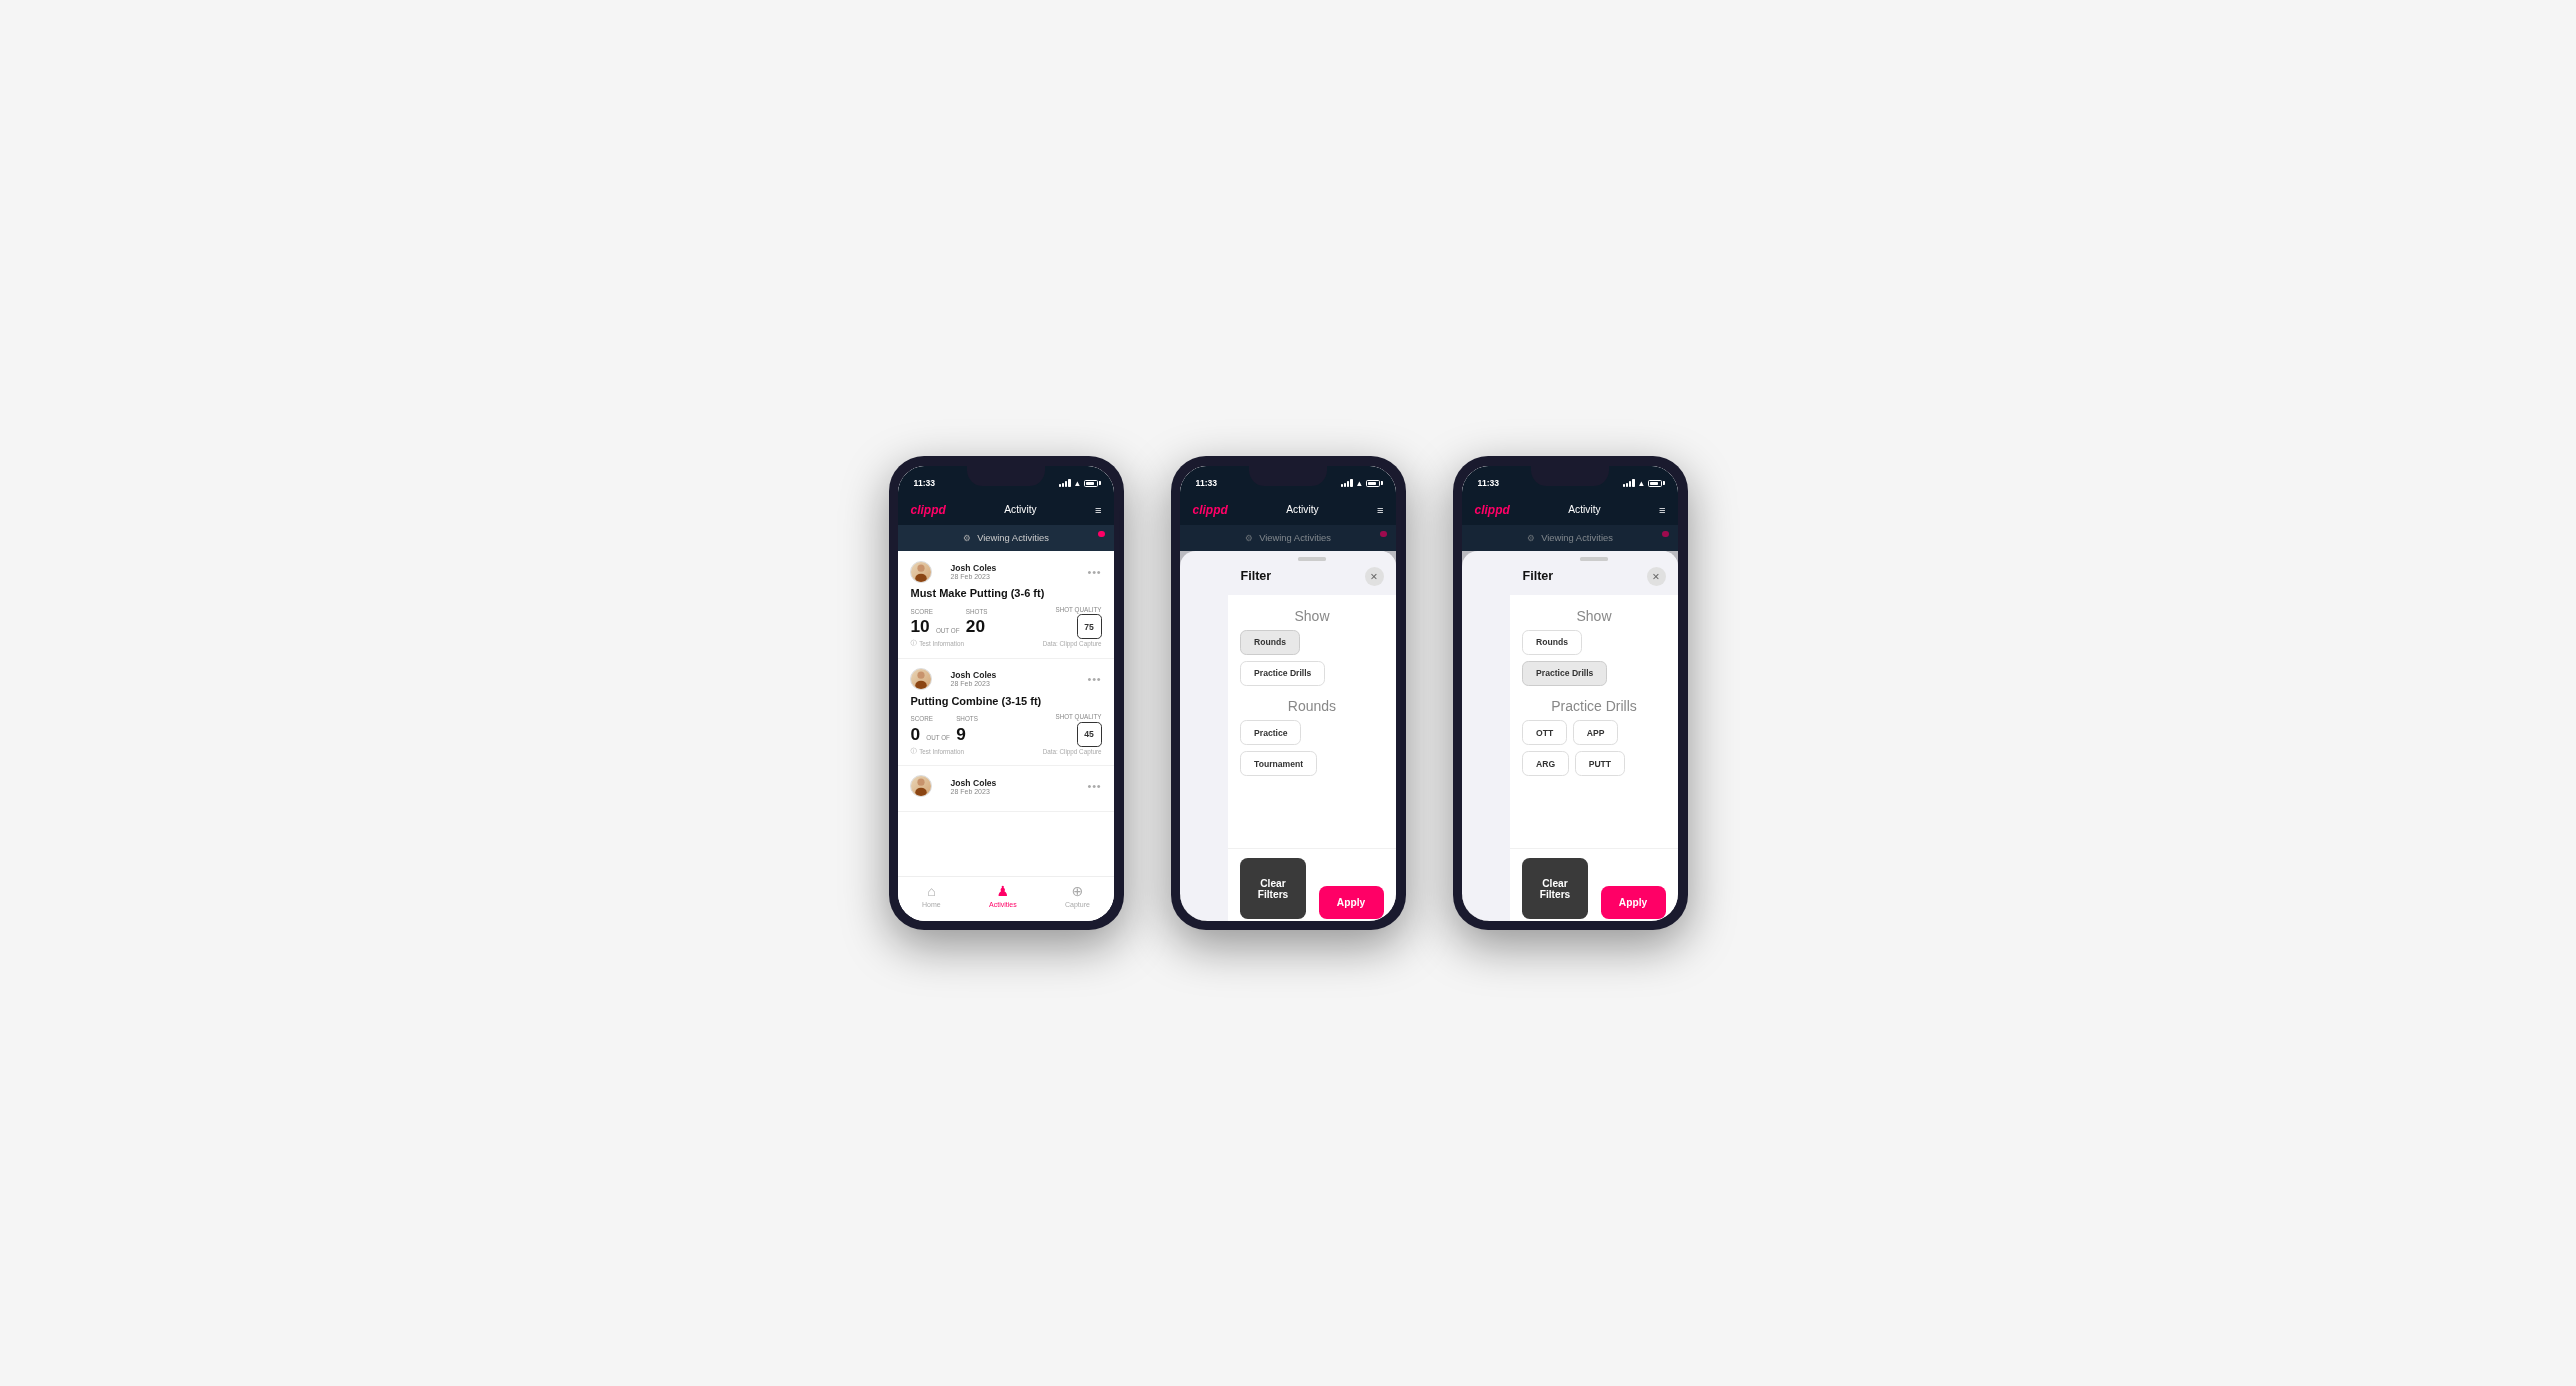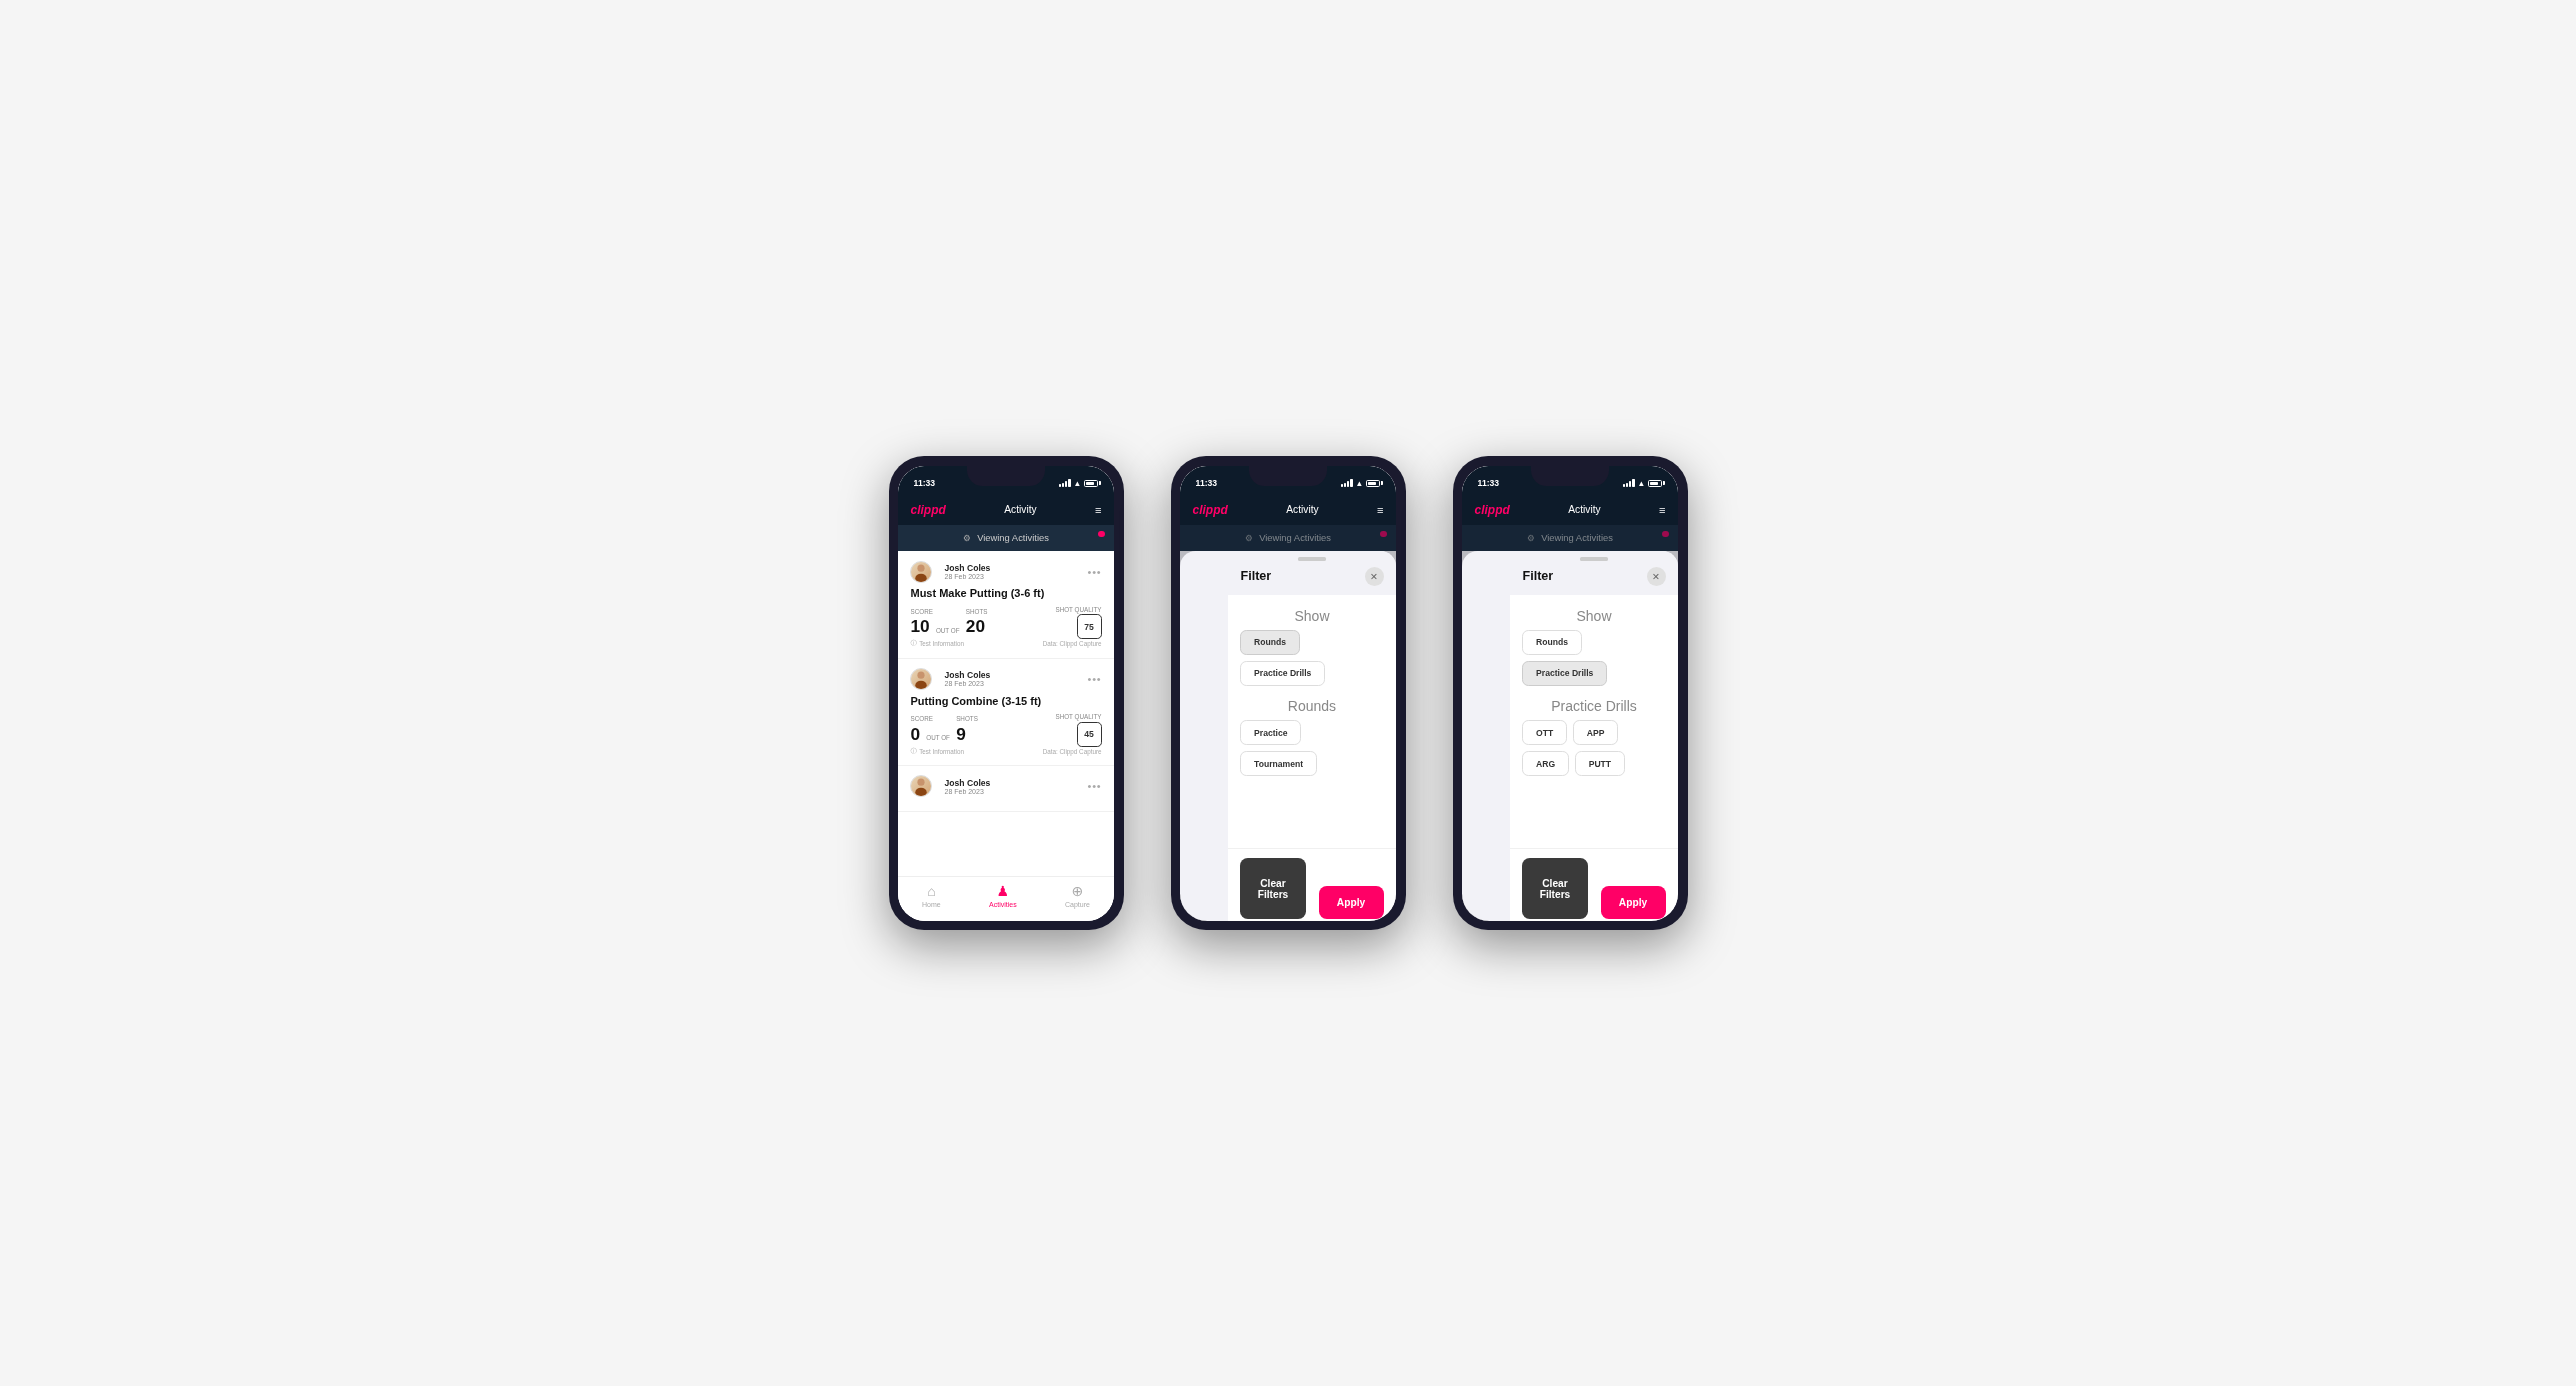--- a/index.html
+++ b/index.html
@@ -144,21 +144,21 @@
     }
     .card-header {
       display: flex;
       align-items: center;
       justify-content: space-between;
       margin-bottom: 4.7px;
     }
     .user-info {
       display: flex;
       align-items: center;
-      gap: 12px;
+      gap: 18px;
     }
     .avatar {
       width: 22px;
       height: 22px;
       border-radius: 50%;
       background: #e8e8e8;
       display: flex;
       align-items: center;
       justify-content: center;
       font-size: 9.4px;

